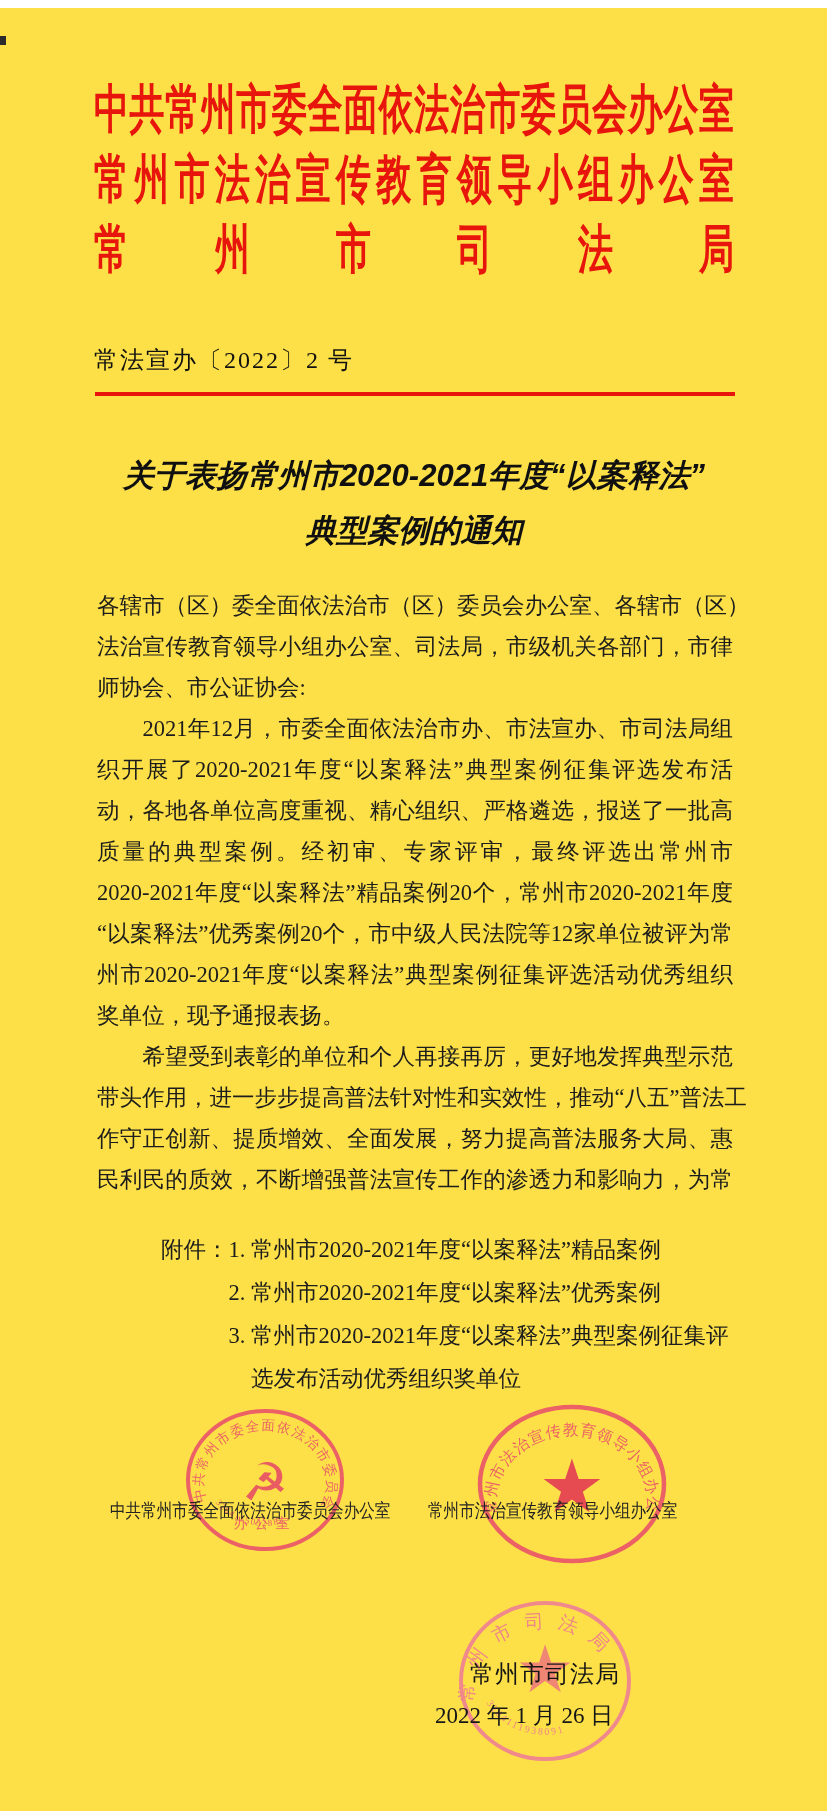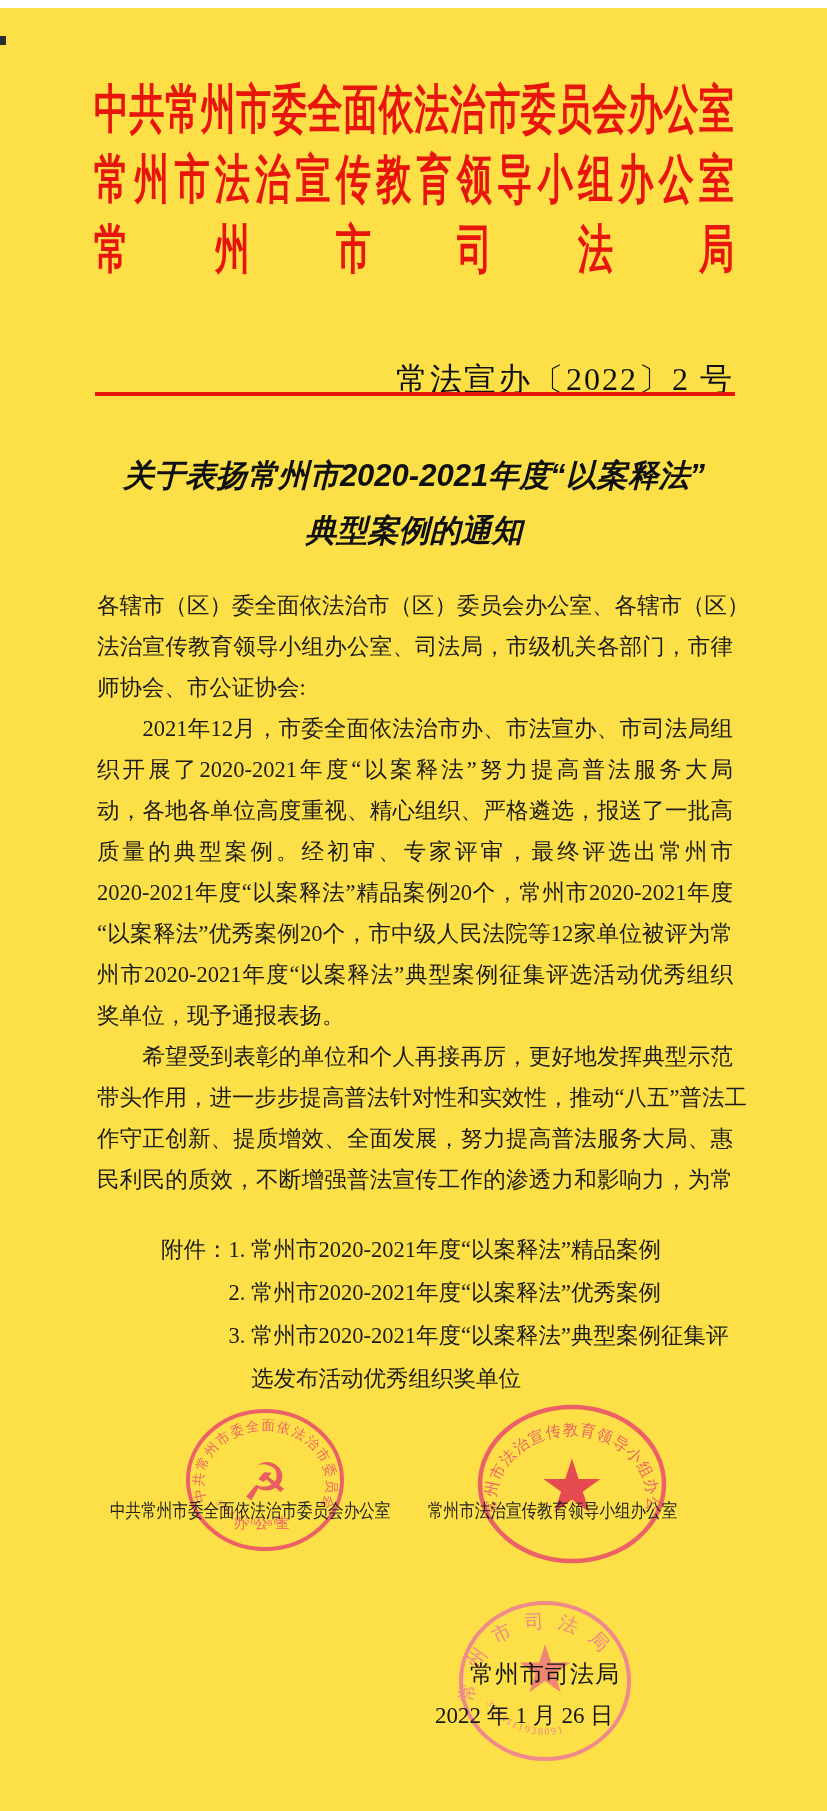--- a/index.html
+++ b/index.html
@@ -17,22 +17,22 @@
   .hdr-line{
     height:70px;line-height:70px;
     font-size:35px;font-weight:bold;
     font-family:"Liberation Sans","DejaVu Sans",sans-serif;
     text-align:justify;text-align-last:justify;
     transform:scaleY(1.5);transform-origin:center;
     white-space:nowrap;
   }
   
   .docnum{
-    position:absolute;left:94px;top:350px;width:640px;
-    text-align:right;font-size:32px;letter-spacing:2px;color:#111;
+    position:absolute;left:94px;top:336px;width:640px;
+    text-align:left;font-size:24px;letter-spacing:2px;color:#111;
   }
   .redline{position:absolute;left:95px;top:384px;width:640px;height:4px;}
   
   .title{
     position:absolute;left:94px;top:440px;width:640px;
     text-align:center;
     font-family:"Liberation Sans","DejaVu Sans",sans-serif;
     font-weight:bold;font-size:31px;line-height:55px;color:#101010;font-style:italic;
   }
   
@@ -97,21 +97,21 @@
   <div class="body">
 
       <div class="bline">各辖市（区）委全面依法治市（区）委员会办公室、各辖市（区）</div>
 
       <div class="bline">法治宣传教育领导小组办公室、司法局，市级机关各部门，市律</div>
 
       <div class="bline end">师协会、市公证协会:</div>
 
       <div class="bline">　　2021年12月，市委全面依法治市办、市法宣办、市司法局组</div>
 
-      <div class="bline">织开展了2020-2021年度“以案释法”努力提高普法服务大局</div>
+      <div class="bline">织开展了2020-2021年度“以案释法”典型案例征集评选发布活</div>
 
       <div class="bline">动，各地各单位高度重视、精心组织、严格遴选，报送了一批高</div>
 
       <div class="bline">质量的典型案例。经初审、专家评审，最终评选出常州市</div>
 
       <div class="bline">2020-2021年度“以案释法”精品案例20个，常州市2020-2021年度</div>
 
       <div class="bline">“以案释法”优秀案例20个，市中级人民法院等12家单位被评为常</div>
 
       <div class="bline">州市2020-2021年度“以案释法”典型案例征集评选活动优秀组织</div>

